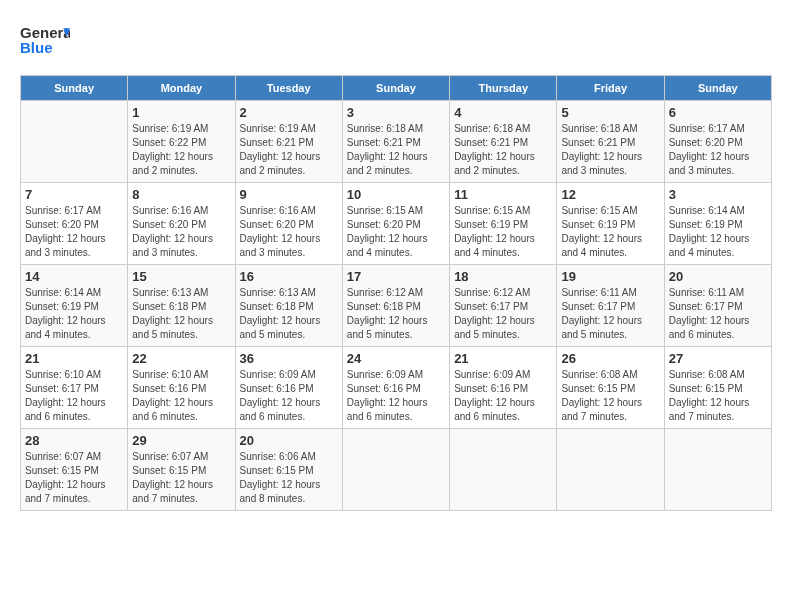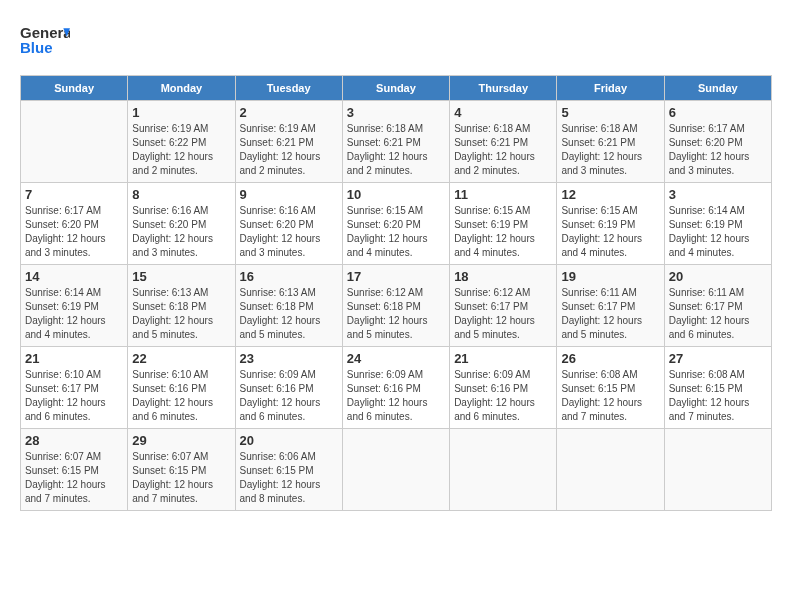--- a/index.html
+++ b/index.html
@@ -207,21 +207,21 @@
       <tr>
         <td>
           <span class="day-number">21</span>
           <div class="day-info">Sunrise: 6:10 AM<br>Sunset: 6:17 PM<br>Daylight: 12 hours<br>and 6 minutes.</div>
         </td>
         <td>
           <span class="day-number">22</span>
           <div class="day-info">Sunrise: 6:10 AM<br>Sunset: 6:16 PM<br>Daylight: 12 hours<br>and 6 minutes.</div>
         </td>
         <td>
-          <span class="day-number">23</span>
+          <span class="day-number">36</span>
           <div class="day-info">Sunrise: 6:09 AM<br>Sunset: 6:16 PM<br>Daylight: 12 hours<br>and 6 minutes.</div>
         </td>
         <td>
           <span class="day-number">24</span>
           <div class="day-info">Sunrise: 6:09 AM<br>Sunset: 6:16 PM<br>Daylight: 12 hours<br>and 6 minutes.</div>
         </td>
         <td>
           <span class="day-number">21</span>
           <div class="day-info">Sunrise: 6:09 AM<br>Sunset: 6:16 PM<br>Daylight: 12 hours<br>and 6 minutes.</div>
         </td>

